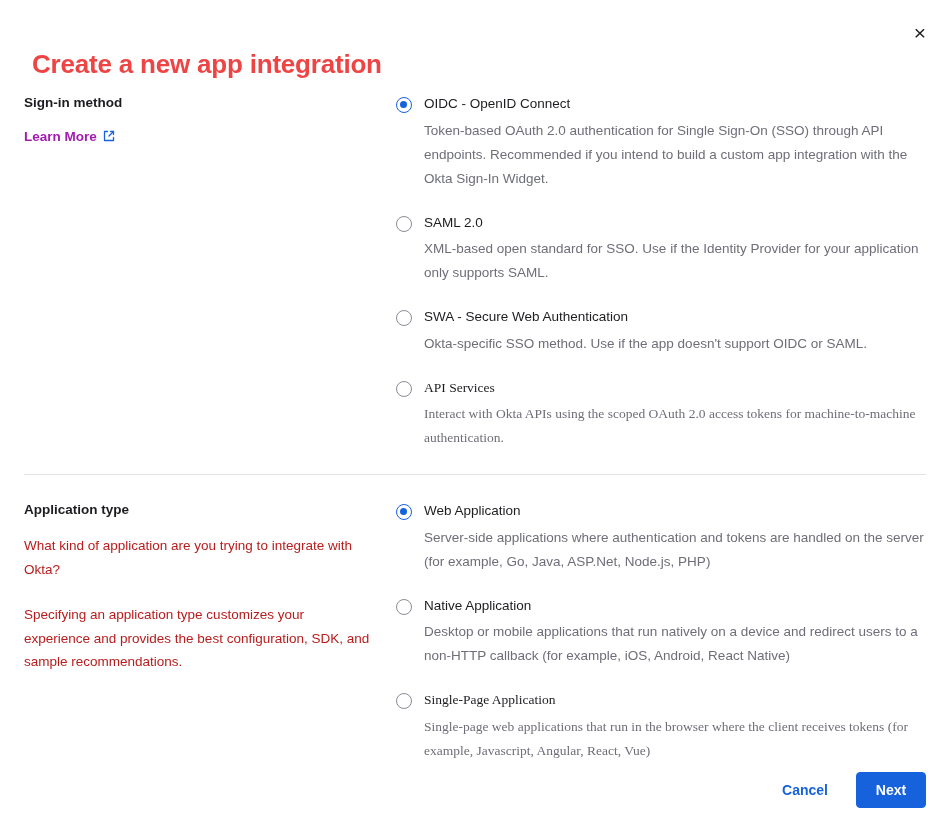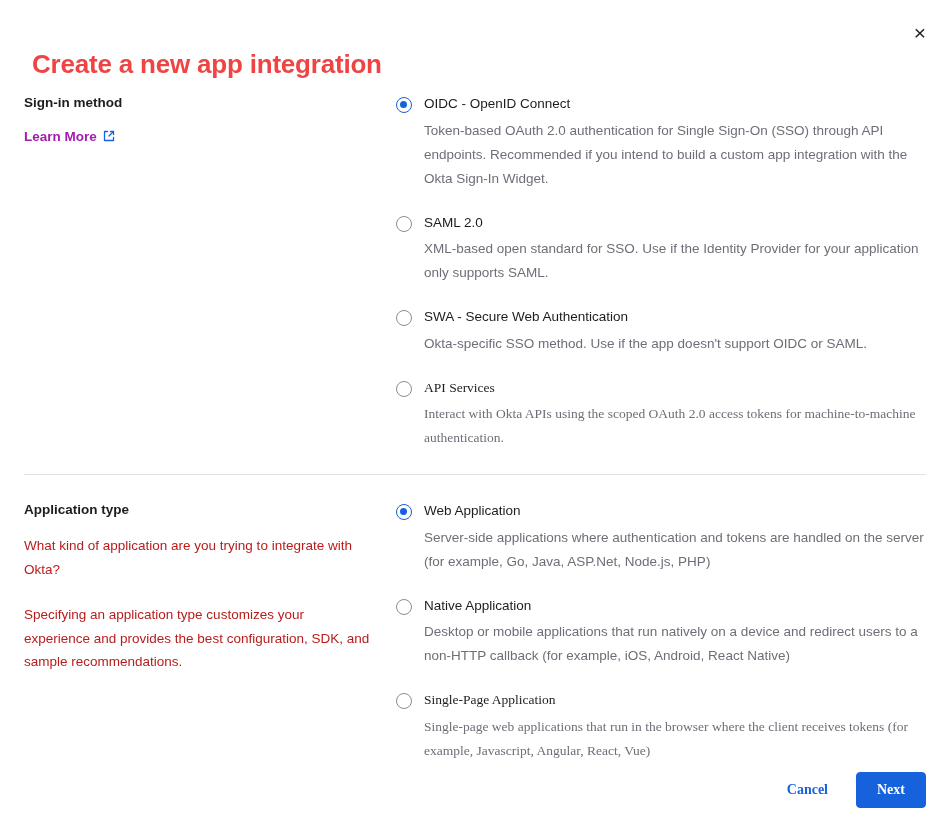--- a/index.html
+++ b/index.html
@@ -151,21 +151,21 @@
     position: absolute;
     left: 24px;
     bottom: 22px;
     width: 902px;
     display: flex;
     justify-content: flex-end;
     align-items: center;
     gap: 10px;
   }
   .btn {
-    font-family: Liberation Serif, serif;
+    font-family: Liberation Sans, sans-serif;
     font-size: 14px;
     font-weight: bold;
     border-radius: 4px;
     cursor: pointer;
     padding: 0 18px;
     height: 36px;
     line-height: 34px;
   }
   .btn-cancel {
     background: transparent;

